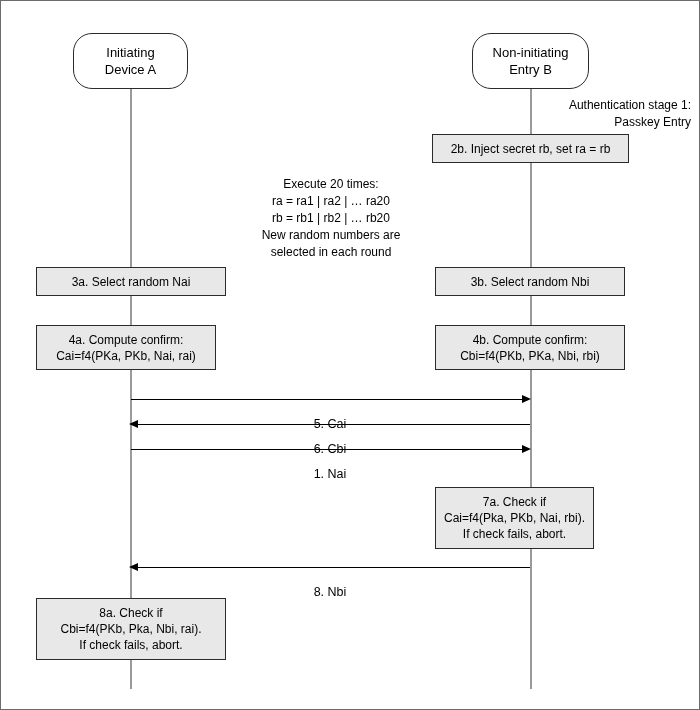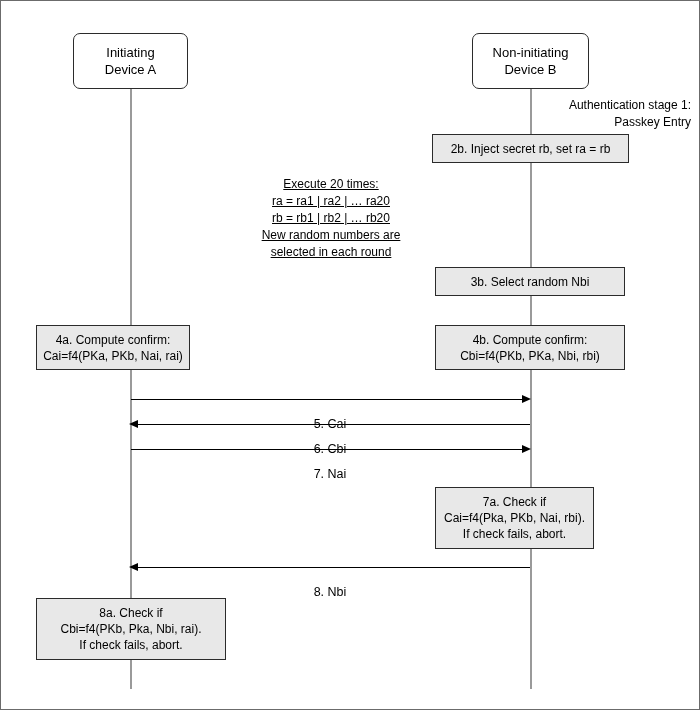--- a/index.html
+++ b/index.html
@@ -18,21 +18,21 @@
     overflow: hidden;
   }
   .lifeline {
     position: absolute;
     width: 2px;
     background: #9a9a9a;
   }
   .actor {
     position: absolute;
     border: 1.5px solid #2b2b2b;
-    border-radius: 7px;
+    border-radius: 19px;
     background: #ffffff;
     box-sizing: border-box;
     display: flex;
     flex-direction: column;
     align-items: center;
     justify-content: center;
     font-size: 13px;
     color: #000000;
     line-height: 17px;
     text-align: center;
@@ -51,21 +51,20 @@
     line-height: 16px;
     text-align: center;
   }
   .note {
     position: absolute;
     font-size: 12px;
     color: #000000;
     line-height: 17px;
     text-align: center;
     white-space: nowrap;
-    text-decoration: underline;
   }
   .stage-label {
     position: absolute;
     font-size: 12px;
     color: #000000;
     line-height: 17px;
     text-align: right;
     white-space: nowrap;
   }
   .msg-line {
@@ -100,49 +99,50 @@
 <body>
 
 <div id="page">
 
   <div class="lifeline" style="left:129px; top:88px; height:600px;"></div>
   <div class="lifeline" style="left:529px; top:88px; height:600px;"></div>
 
   <div class="actor ln2" style="left:72px; top:32px; width:115px; height:56px;">Initiating
 Device A</div>
   <div class="actor ln2" style="left:471px; top:32px; width:117px; height:56px;">Non-initiating
-Device B</div>
+Entry B</div>
 
   <div class="stage-label ln2" style="left:408px; top:96px; width:282px;">Authentication stage 1:
 Passkey Entry</div>
 
   <div class="box" style="left:431px; top:133px; width:197px; height:29px;">2b. Inject secret rb, set ra = rb</div>
 
   <div class="note ln2" style="left:230px; top:175px; width:200px;">Execute 20 times:
 ra = ra1 | ra2 | … ra20
 rb = rb1 | rb2 | … rb20
 New random numbers are
 selected in each round</div>
 
+  <div class="box" style="left:35px; top:266px; width:190px; height:29px;">3a. Select random Nai</div>
   <div class="box" style="left:434px; top:266px; width:190px; height:29px;text-align:center;">3b. Select random Nbi</div>
 
-  <div class="box ln2" style="left:35px; top:324px; width:154px; height:45px;">4a. Compute confirm:
+  <div class="box ln2" style="left:35px; top:324px; width:180px; height:45px;">4a. Compute confirm:
 Cai=f4(PKa, PKb, Nai, rai)</div>
   <div class="box ln2" style="left:434px; top:324px; width:190px; height:45px;">4b. Compute confirm:
 Cbi=f4(PKb, PKa, Nbi, rbi)</div>
 
   <div class="msg-label" style="left:229px; top:380px; width:200px;">5. Cai</div>
   <div class="msg-line" style="left:130px; top:398px; width:392px;"></div>
   <div class="arrow-head right" style="left:521px; top:394px;"></div>
 
   <div class="msg-label" style="left:229px; top:405px; width:200px;">6. Cbi</div>
   <div class="msg-line" style="left:137px; top:423px; width:392px;"></div>
   <div class="arrow-head left" style="left:128px; top:419px;"></div>
 
-  <div class="msg-label" style="left:229px; top:430px; width:200px;">7. Nai</div>
+  <div class="msg-label" style="left:229px; top:430px; width:200px;">1. Nai</div>
   <div class="msg-line" style="left:130px; top:448px; width:392px;"></div>
   <div class="arrow-head right" style="left:521px; top:444px;"></div>
 
   <div class="box ln2" style="left:434px; top:486px; width:159px; height:62px;">7a. Check if
 Cai=f4(Pka, PKb, Nai, rbi).
 If check fails, abort.</div>
 
   <div class="msg-label" style="left:229px; top:548px; width:200px;">8. Nbi</div>
   <div class="msg-line" style="left:137px; top:566px; width:392px;"></div>
   <div class="arrow-head left" style="left:128px; top:562px;"></div>

